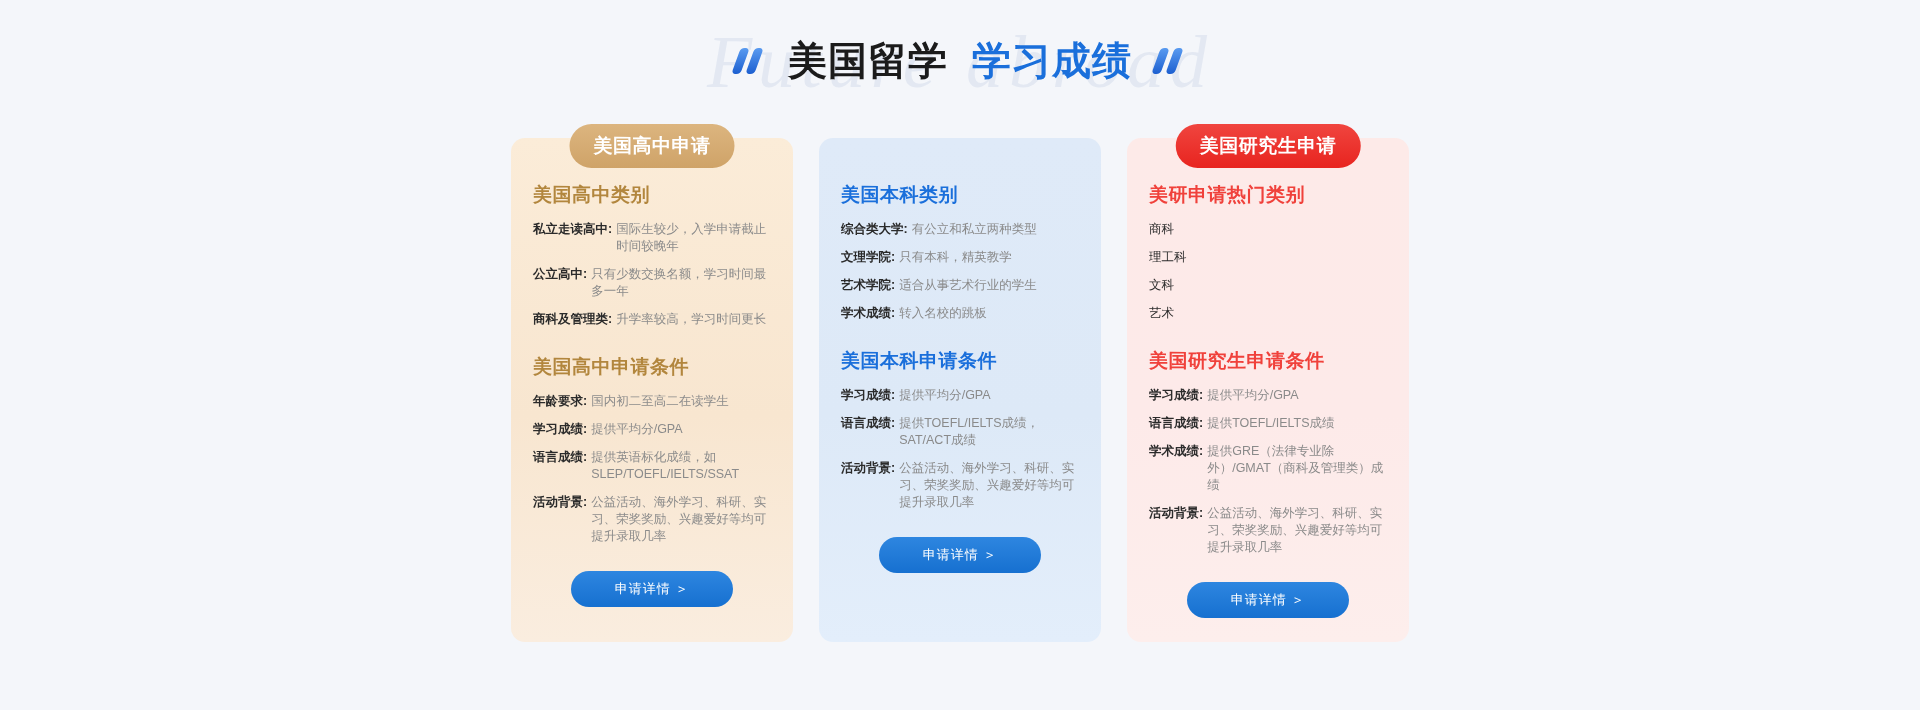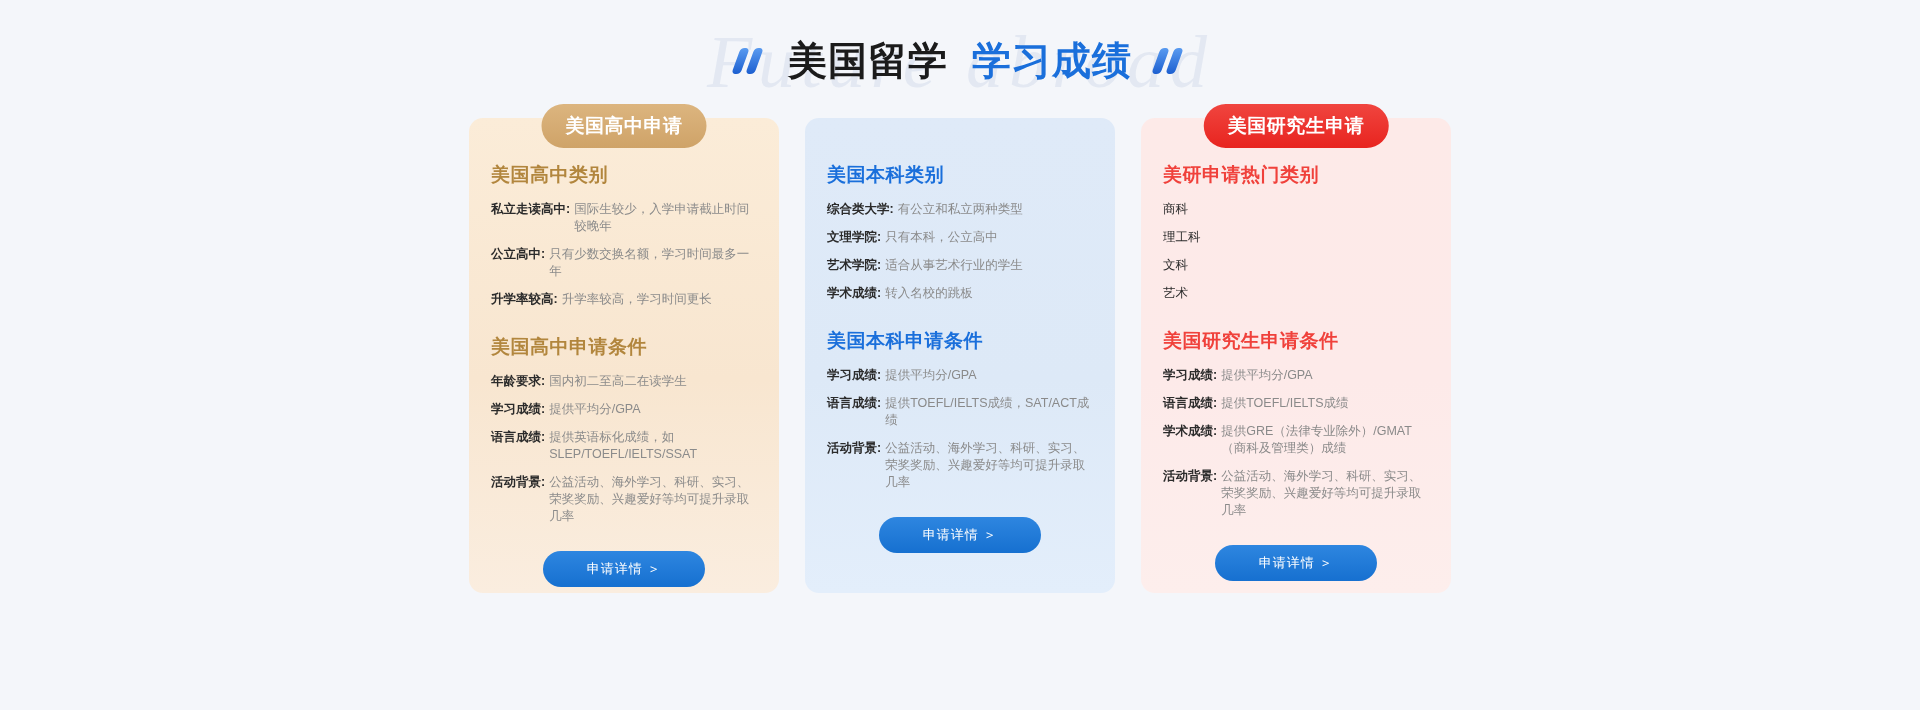--- a/index.html
+++ b/index.html
@@ -57,25 +57,25 @@
     font-size: 39px; font-weight: bold; color: #1a6fdb; letter-spacing: 1px;
   }
 
   
   .cards {
     position: absolute; left: 0; top: 108px; width: 1920px;
     display: flex; justify-content: center; gap: 26px;
   }
   .card {
     position: relative;
-    width: 310px;
+    width: 282px;
     min-height: 422px;
     border-radius: 14px;
-    padding: 44px 22px 6px 22px;
-    margin-top: 10px;
+    padding: 44px 22px 24px 22px;
+    margin-top: 30px;
   }
   .card.gold   { background: linear-gradient(180deg, #fbecd8 0%, #f8e6d0 55%, #faeddf 100%); }
   .card.blue   { background: linear-gradient(180deg, #dfeaf8 0%, #dde9f7 55%, #e3eefb 100%); }
   .card.red    { background: linear-gradient(180deg, #fdeae8 0%, #fdeae9 55%, #fdeeec 100%); }
 
   .badge {
     position: absolute; top: -14px; left: 50%;
     transform: translateX(-50%);
     padding: 9px 24px;
     border-radius: 22px;
@@ -149,21 +149,21 @@
         <div class="section-title gold">美国高中类别</div>
         <div class="item">
           <span class="k">私立走读高中:</span>
           <span class="v">国际生较少，入学申请截止时间较晚年</span>
         </div>
         <div class="item">
           <span class="k">公立高中:</span>
           <span class="v">只有少数交换名额，学习时间最多一年</span>
         </div>
         <div class="item">
-          <span class="k">升学率较高:</span>
+          <span class="k">商科及管理类:</span>
           <span class="v">升学率较高，学习时间更长</span>
         </div>
         <div class="section-title gold second">美国高中申请条件</div>
         <div class="item">
           <span class="k">年龄要求:</span>
           <span class="v">国内初二至高二在读学生</span>
         </div>
         <div class="item">
           <span class="k">学习成绩:</span>
           <span class="v">提供平均分/GPA</span>
@@ -181,21 +181,21 @@
         </div>
       </div>
       <div class="card blue">
         <div class="section-title blue">美国本科类别</div>
         <div class="item">
           <span class="k">综合类大学:</span>
           <span class="v">有公立和私立两种类型</span>
         </div>
         <div class="item">
           <span class="k">文理学院:</span>
-          <span class="v">只有本科，公立高中</span>
+          <span class="v">只有本科，精英教学</span>
         </div>
         <div class="item">
           <span class="k">艺术学院:</span>
           <span class="v">适合从事艺术行业的学生</span>
         </div>
         <div class="item">
           <span class="k">学术成绩:</span>
           <span class="v">转入名校的跳板</span>
         </div>
         <div class="section-title blue second">美国本科申请条件</div>

